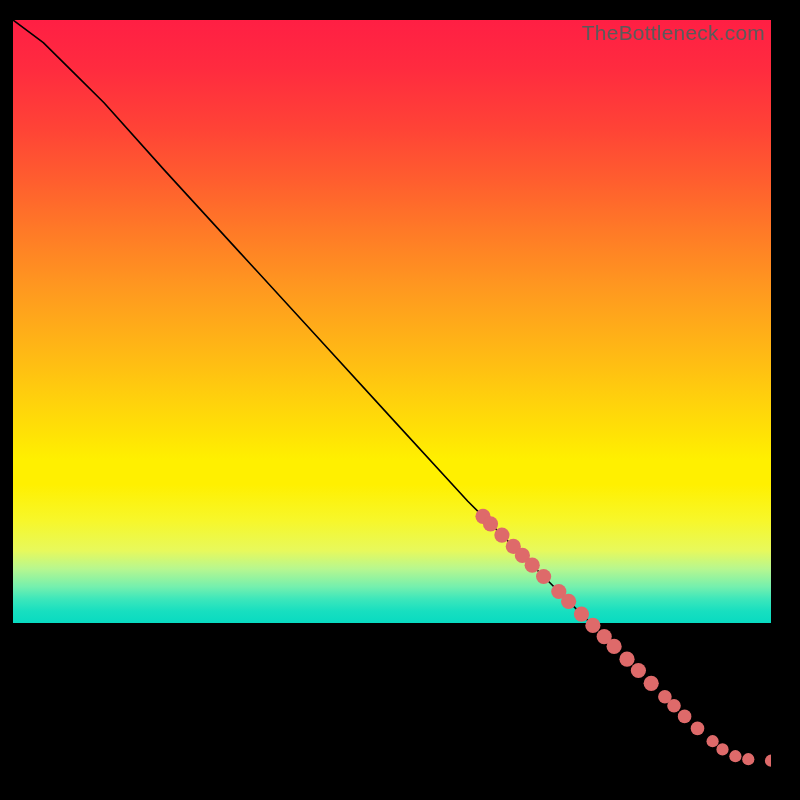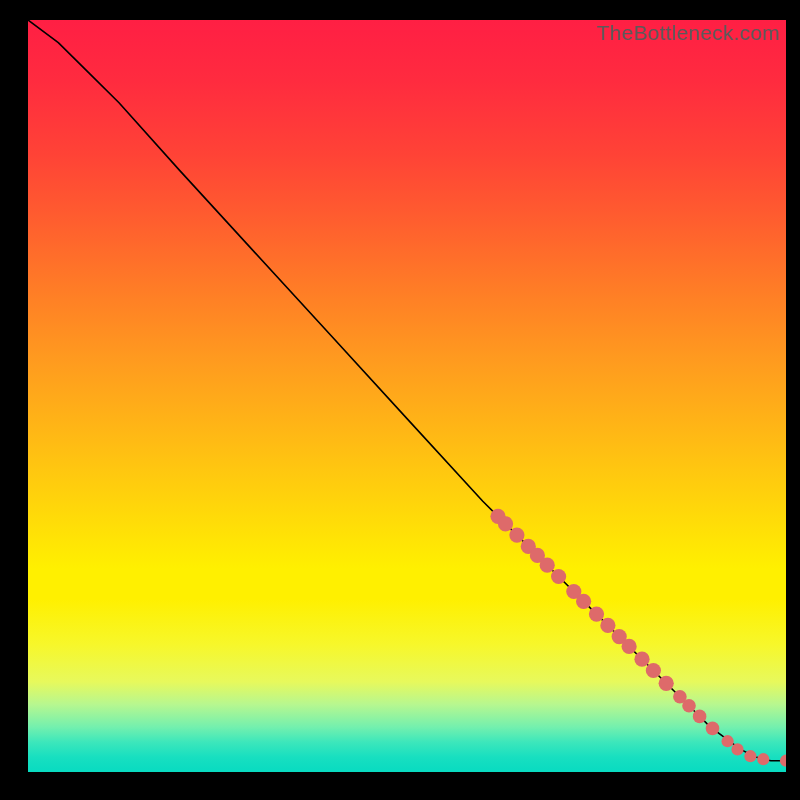--- a/index.html
+++ b/index.html
@@ -6,24 +6,24 @@
     margin: 0;
     padding: 0;
     width: 800px;
     height: 800px;
     background: #000;
     overflow: hidden;
     font-family: Arial, Helvetica, sans-serif;
   }
   .frame {
     position: absolute;
-    left: 28px;
+    left: 13px;
     top: 20px;
     width: 758px;
-    height: 752px;
+    height: 603px;
     background: linear-gradient(
       to bottom,
       #ff1f44 0%,
       #ff2b3f 8%,
       #ff4336 18%,
       #ff5f2e 27%,
       #ff7d26 36%,
       #ff9a1f 45%,
       #ffb815 55%,
       #ffd40b 64%,

